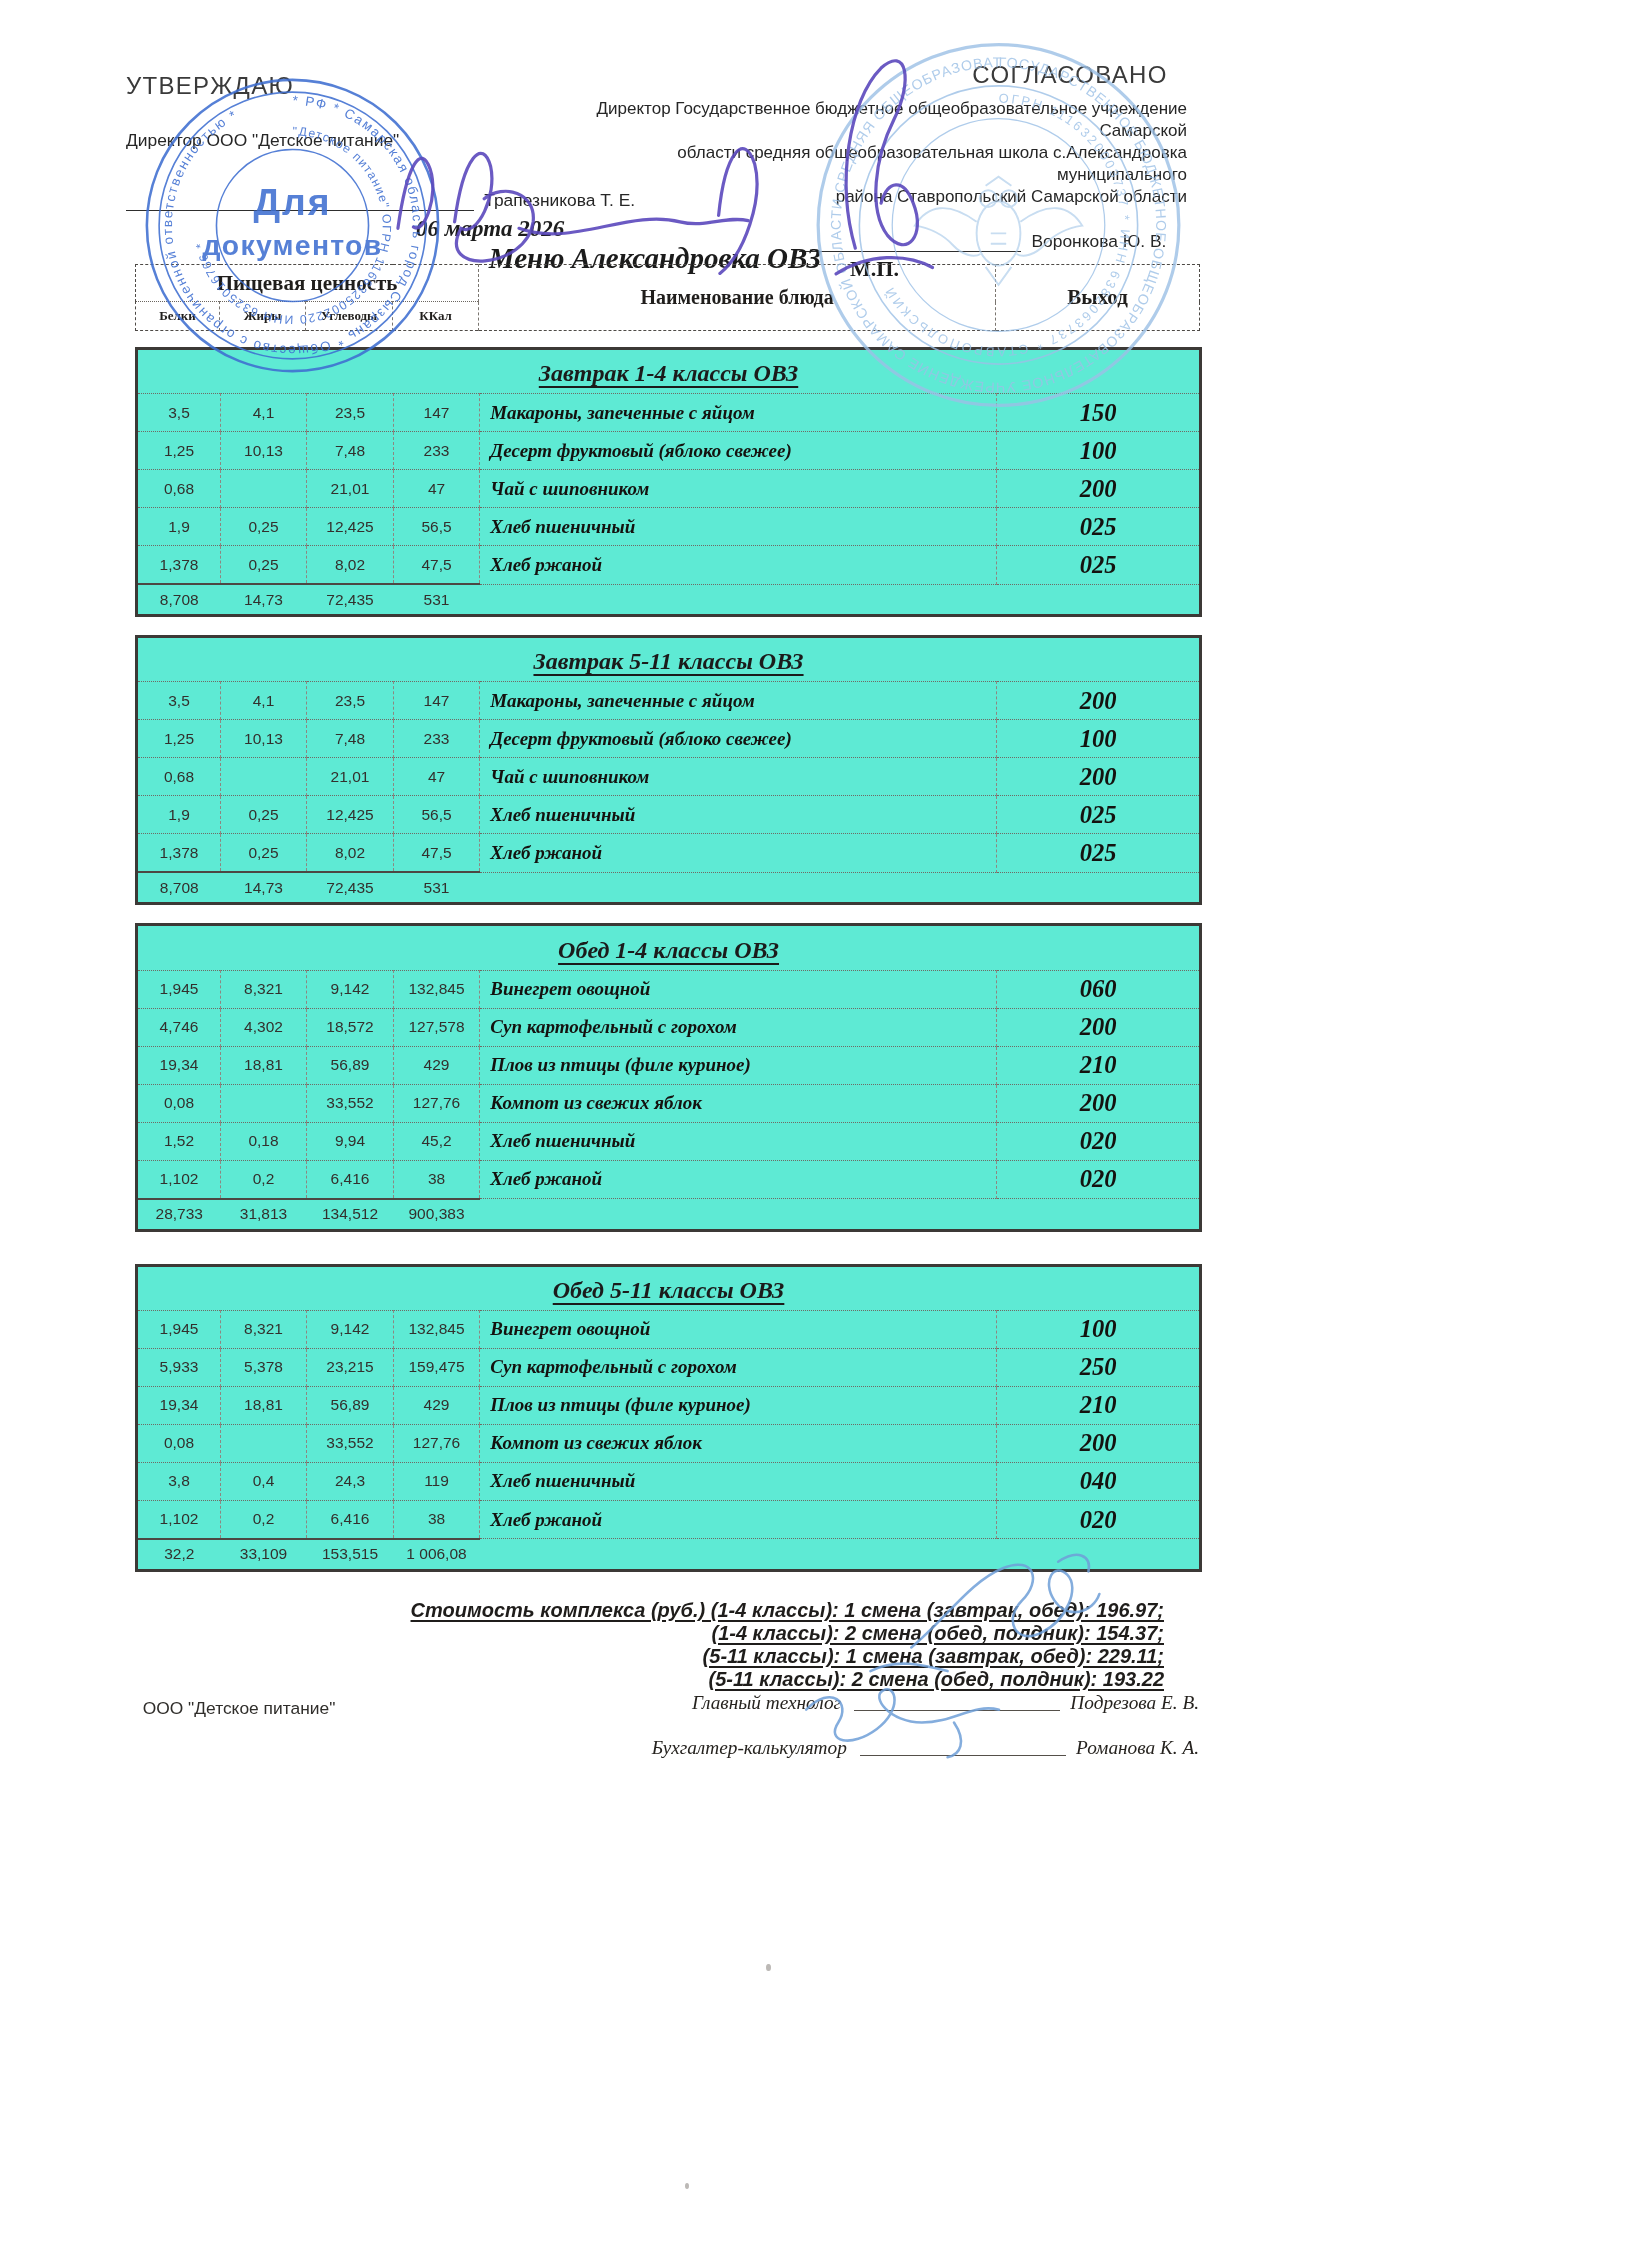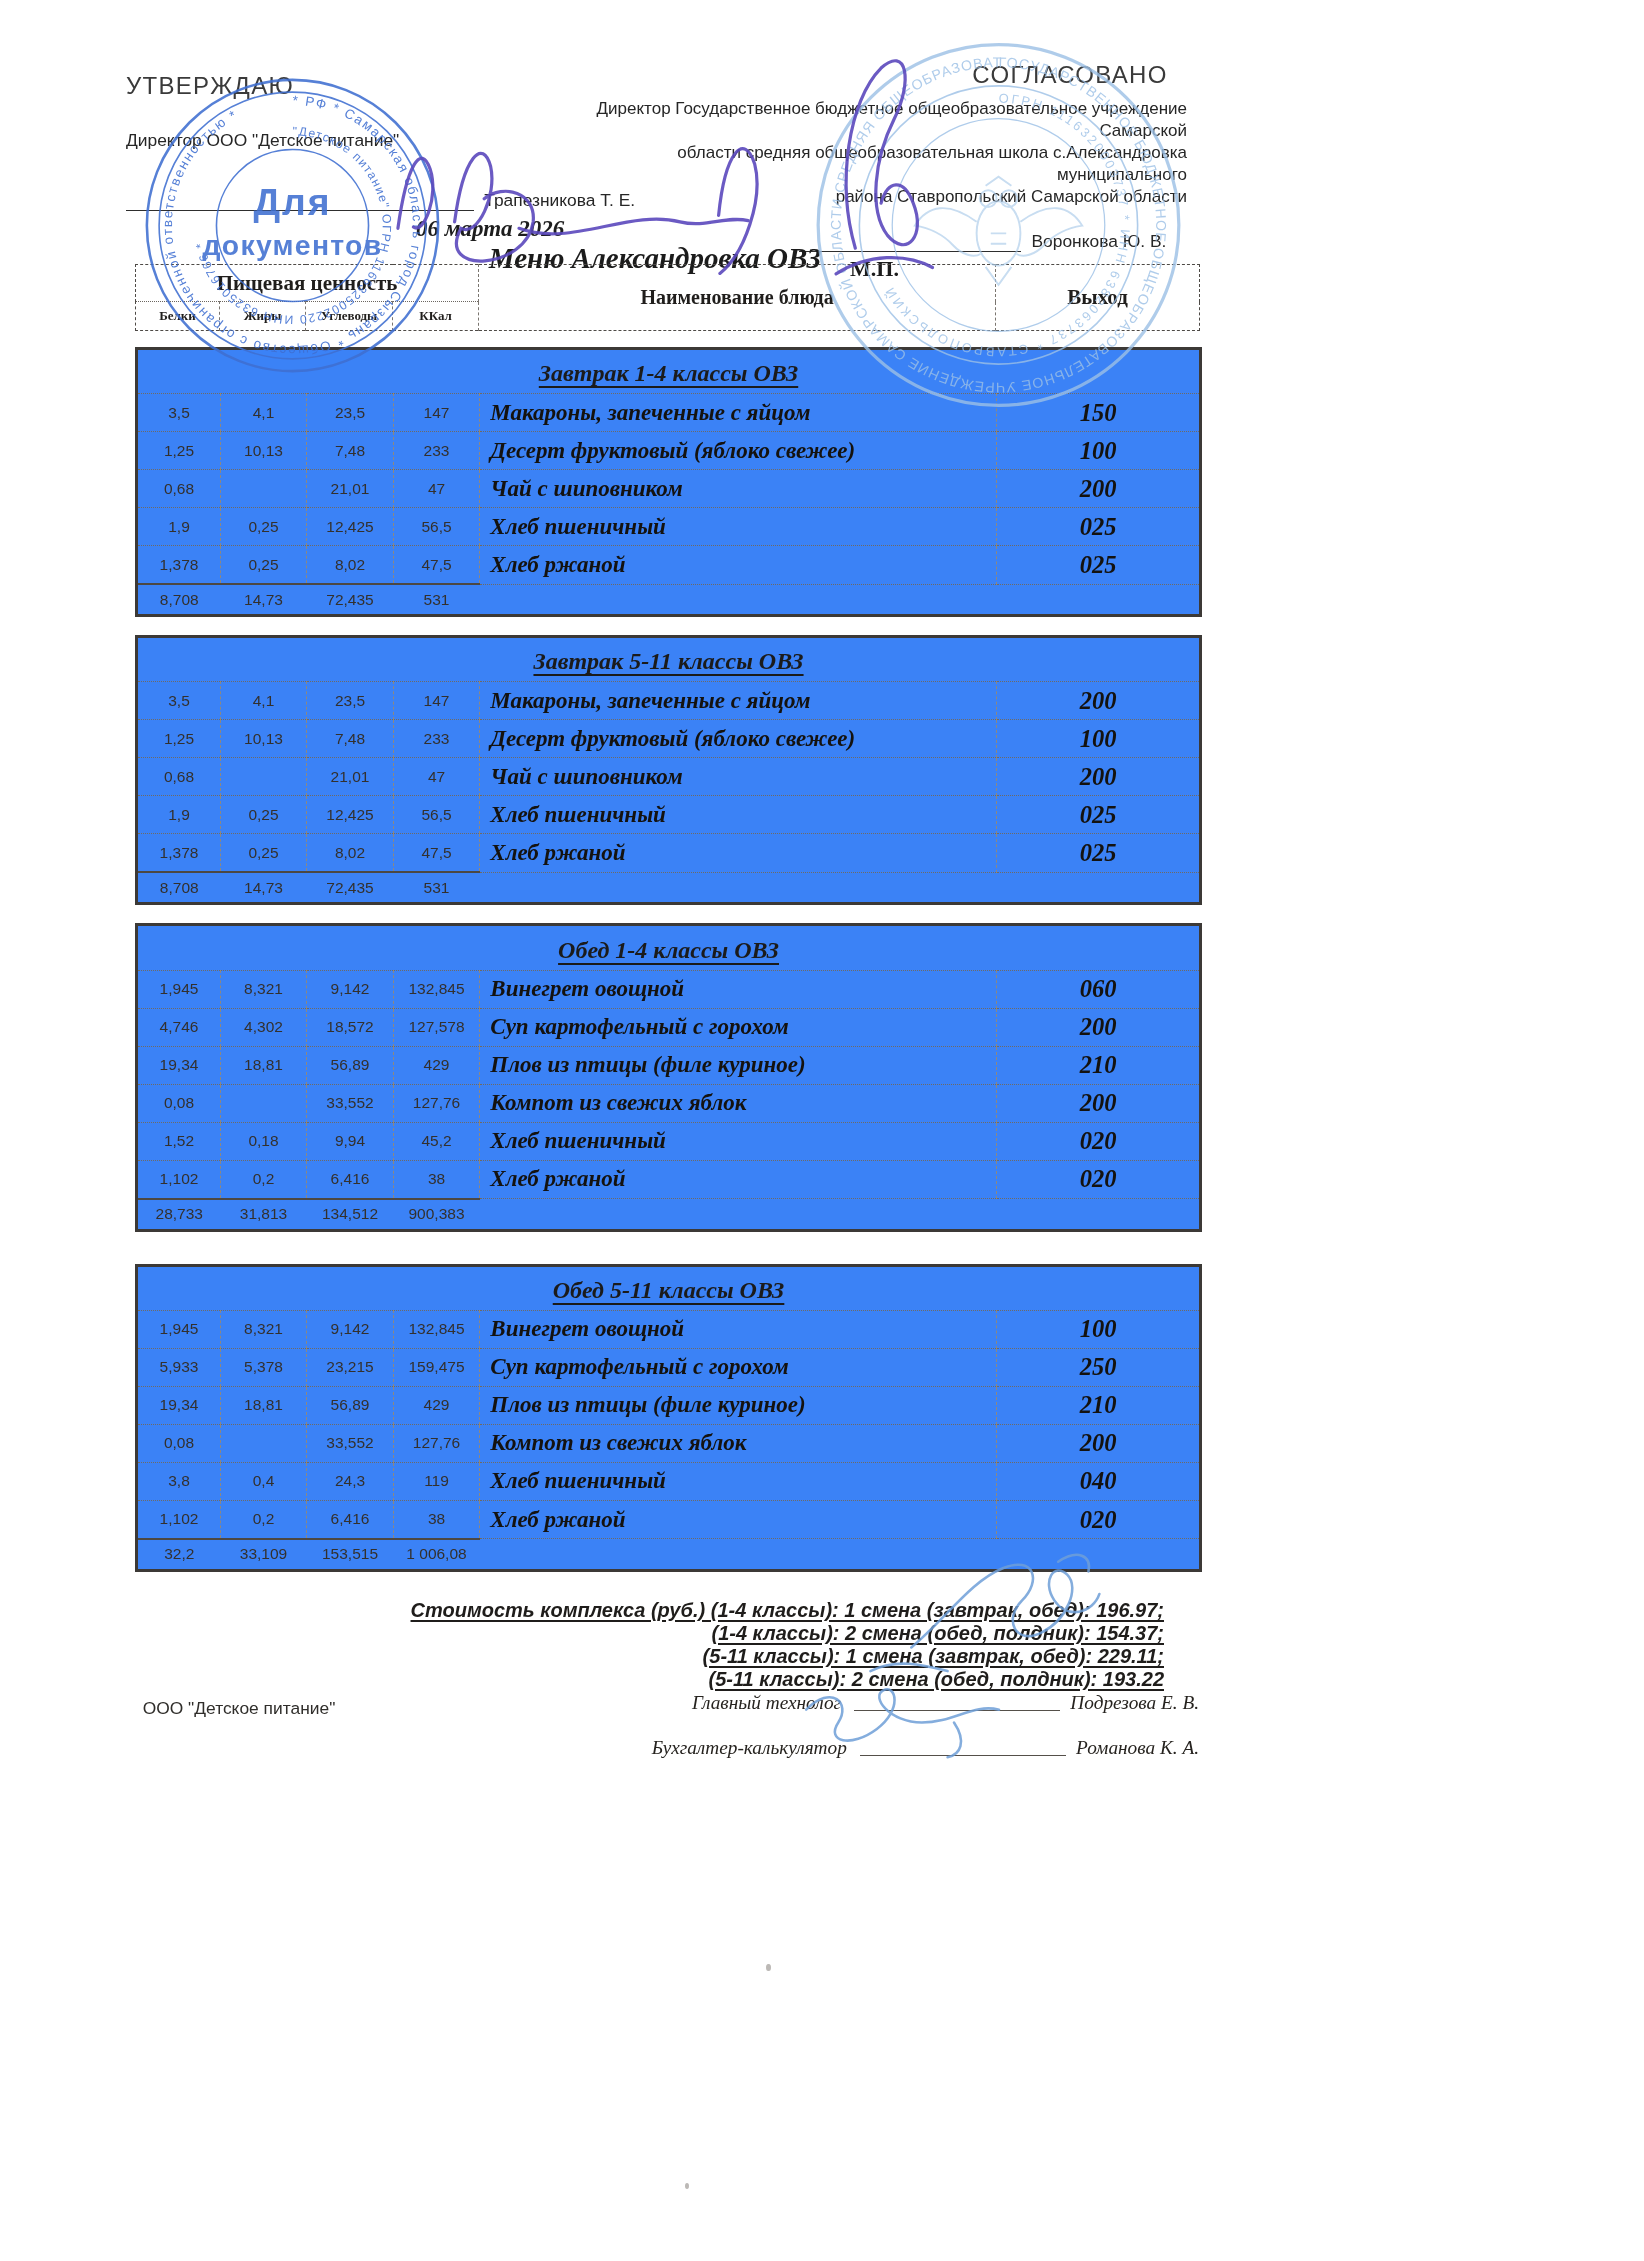--- a/index.html
+++ b/index.html
@@ -36,31 +36,31 @@
 
   .head-table{border:1.9px dashed #4e4a46;}
   .head-table td{font-family:"Liberation Serif",serif;font-weight:700;text-align:center;
                  color:#201e1c;vertical-align:middle;}
   .head-table .grp{font-size:21px;height:34px;border-bottom:1.9px dotted #6c6660;border-right:1.9px dashed #7a756f;}
   .head-table .subcol{font-size:13px;height:26px;border-right:1.9px dashed #7a756f;}
   .head-table .subcol:last-of-type{border-right:1.9px dashed #7a756f;}
   .head-table .dishcol{font-size:20px;border-right:1.9px dashed #7a756f;}
   .head-table .outcol{font-size:21px;}
 
-  .menu-table{border:3.9px solid #3c3936;margin-top:18px;background:#3b82f6;}
+  .menu-table{border:3.9px solid #3c3936;margin-top:18px;background:#5eead4;}
   .menu-table.first{margin-top:16px;}
   .menu-table.gap-big{margin-top:32px;}
   .menu-table .title-row td{height:37px;text-align:center;vertical-align:middle;padding-top:5.2px;}
   .table-title{font-family:"Liberation Serif",serif;font-weight:700;font-style:italic;
                font-size:24px;color:#1b1b1b;text-decoration:underline;text-underline-offset:4.5px;}
   .menu-table td{vertical-align:middle;}
   .menu-table td.num{height:35px;font-size:15.5px;text-align:center;color:#33302d;
                      border-top:1.9px dotted #6f6a64;border-right:1.9px dashed #8d8881;}
   .menu-table td.dish{height:35px;font-family:"Liberation Serif",serif;font-weight:700;
-                      font-style:italic;font-size:23px;color:#14120f;text-align:left;
+                      font-style:italic;font-size:19px;color:#14120f;text-align:left;
                       padding-left:10.3px;border-top:1.9px dotted #6f6a64;border-right:1.9px dashed #8d8881;}
   .menu-table td.out{height:35px;font-family:"Liberation Serif",serif;font-weight:700;
                      font-style:italic;font-size:24.5px;color:#14120f;text-align:center;
                      border-top:1.9px dotted #6f6a64;}
   .menu-table tr.totals td{height:27px;border-right:none;}
   .menu-table tr.totals td.num{border-top:2.6px solid #4c4843;font-size:15.5px;}
   .menu-table tr.totals td.dish,.menu-table tr.totals td.out{border-top:1.9px dotted #6f6a64;}
 
   
   .cost{margin-top:27px;text-align:right;padding-right:35px;}

